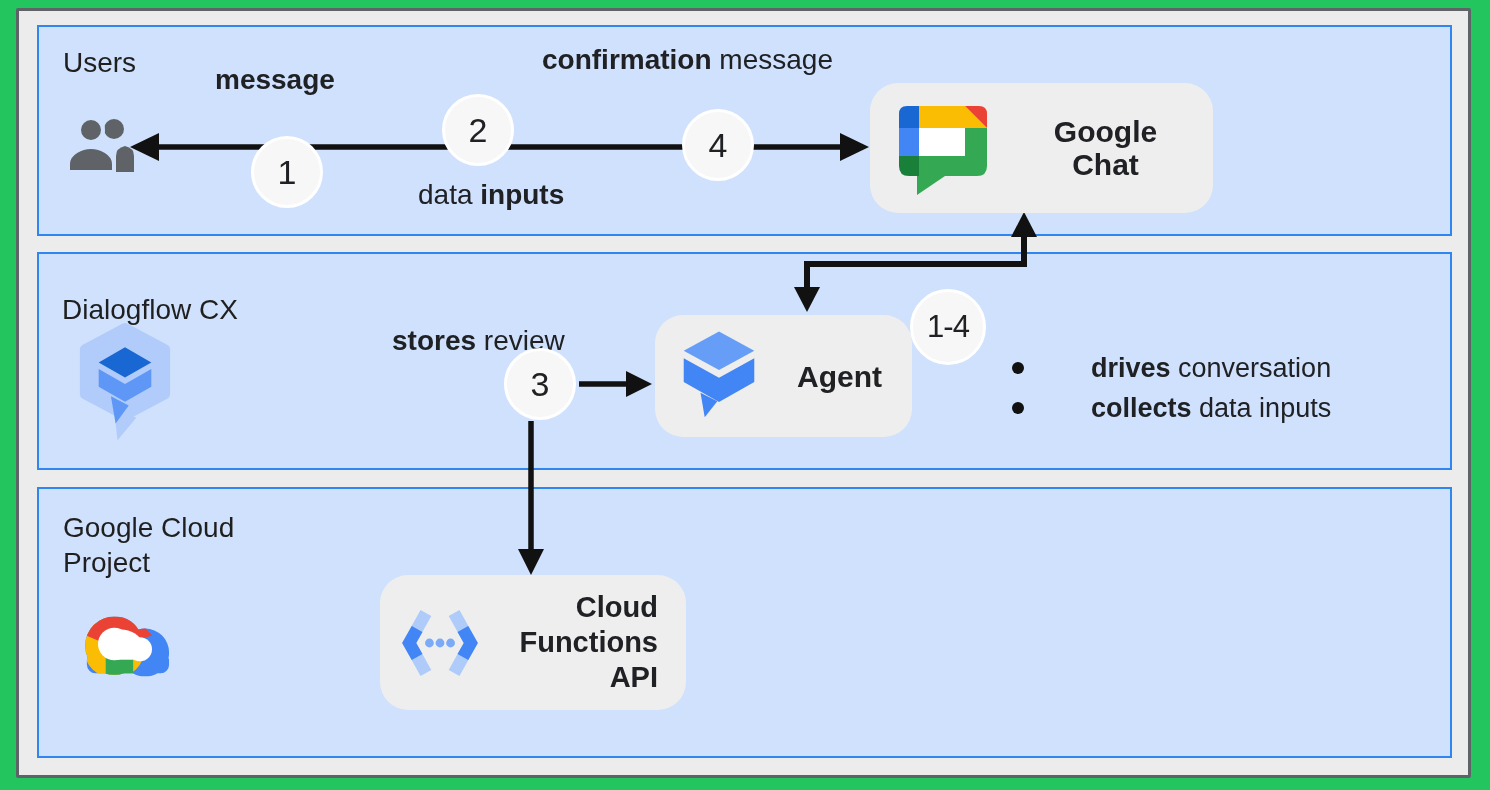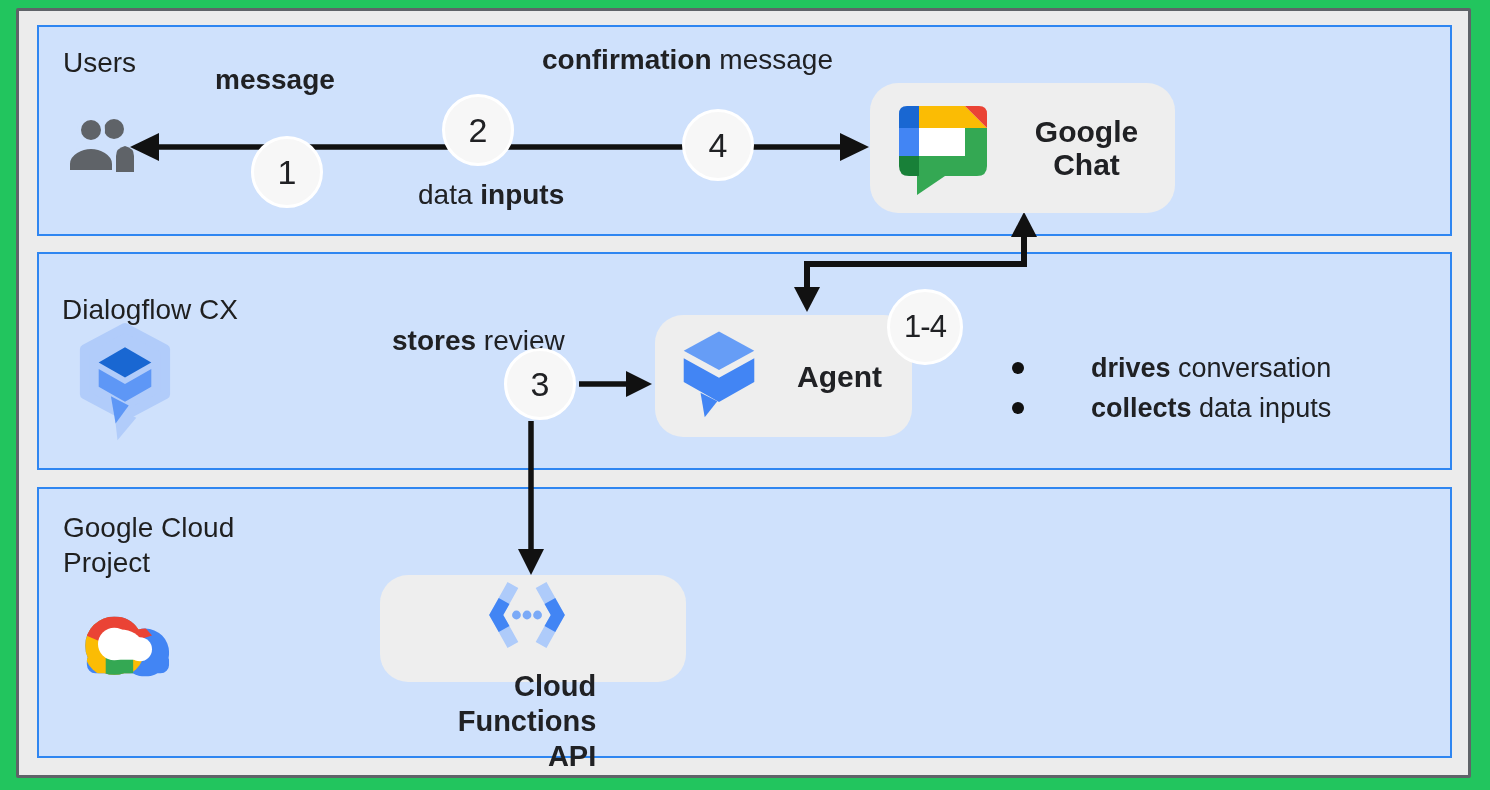--- a/index.html
+++ b/index.html
@@ -23,23 +23,23 @@
     position:absolute;font-size:28px;line-height:35px;font-weight:400;color:#1f1f1f;z-index:3;
   }
   .flow-label{position:absolute;font-size:28px;line-height:30px;z-index:3;white-space:nowrap;font-weight:400;}
   .flow-label b{font-weight:700;}
   svg.connectors{position:absolute;left:0;top:0;width:1490px;height:790px;z-index:2;pointer-events:none;}
   .node{
     position:absolute;background:#eeeeee;border-radius:28px;z-index:3;
     display:flex;align-items:center;
   }
   .node-label{font-weight:700;font-size:29px;line-height:33px;color:#202124;}
-  .chat-node{left:870px;top:83px;width:305px;height:130px;padding:0 10px 0 28px;box-sizing:border-box;gap:18px;}
+  .chat-node{left:870px;top:83px;width:343px;height:130px;padding:0 10px 0 28px;box-sizing:border-box;gap:18px;}
   .agent-node{left:655px;top:315px;width:257px;height:122px;padding:0 10px 0 22px;box-sizing:border-box;gap:16px;}
-  .cf-node{left:380px;top:575px;width:306px;height:107px;padding:0 28px 0 16px;box-sizing:border-box;gap:14px;flex-direction:column;}
+  .cf-node{left:380px;top:575px;width:306px;height:135px;padding:0 28px 0 16px;box-sizing:border-box;gap:14px;}
   .cf-node .node-label{flex:1;text-align:right;line-height:35px;}
   .chat-node .node-label{flex:1;text-align:center;font-size:30px;}
   .agent-node .node-label{font-size:30px;flex:1;text-align:center;}
   .step{
     position:absolute;width:72px;height:72px;border-radius:50%;
     background:#f7f7f7;border:3px solid #ffffff;box-sizing:border-box;z-index:4;
     display:flex;align-items:center;justify-content:center;
     font-size:34px;font-weight:400;color:#202124;
   }
   .step-range{width:76px;height:76px;font-size:31px;letter-spacing:-1px;}
@@ -189,20 +189,20 @@
         <path d="M38 24 C56 20 68 28 74 38 L74 58 L38 58 Z" fill="#ffffff"></path>
         <rect x="36" y="44" width="38" height="14" fill="#ffffff"></rect>
       </g>
     </svg>
   </div>
 
   <div class="step" style="left:251px;top:136px;">1</div>
   <div class="step" style="left:442px;top:94px;">2</div>
   <div class="step" style="left:682px;top:109px;">4</div>
   <div class="step" style="left:504px;top:348px;">3</div>
-  <div class="step step-range" style="left:887px;top:289px;">1-4</div>
+  <div class="step step-range" style="left:910px;top:289px;">1-4</div>
 
   <ul class="cap-list">
     <li><span class="dot"></span><b>drives</b><span> conversation</span></li>
     <li><span class="dot"></span><b>collects</b><span> data inputs</span></li>
   </ul>
 
 </div>
 
 </body></html>

